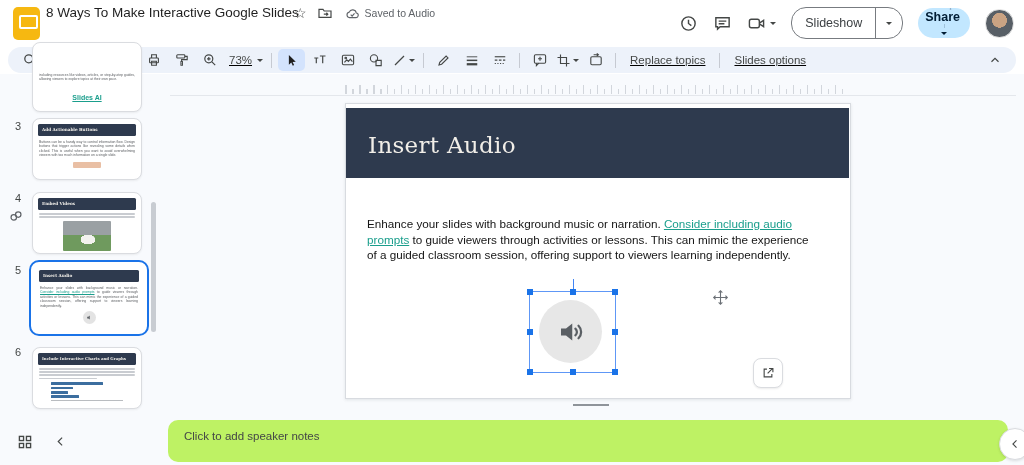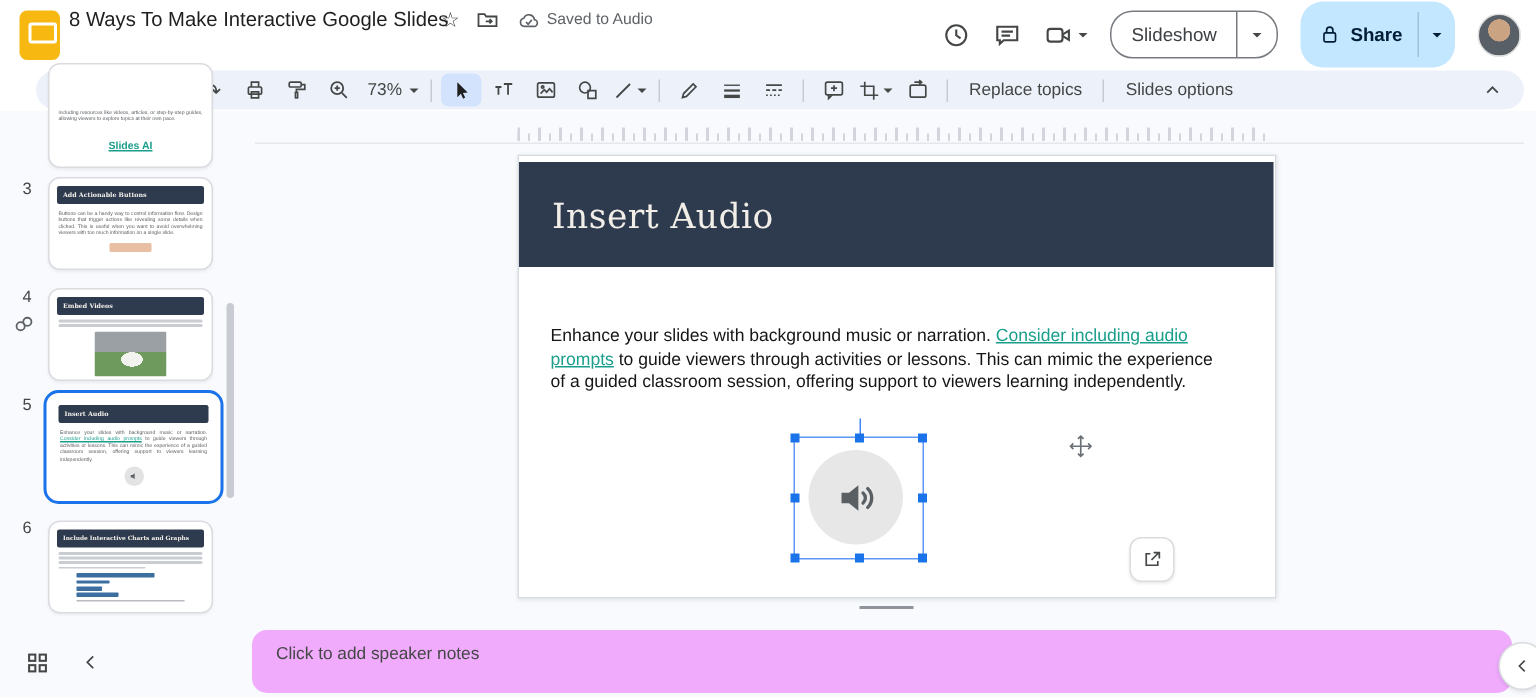--- a/index.html
+++ b/index.html
@@ -17,32 +17,32 @@
   .menubar{position:absolute;left:40px;top:24px;display:flex;}
   .menu-item{font-size:12px;color:#1f1f1f;padding:2px 8px;border-radius:9px;line-height:15px;cursor:default;}
   .top-right{position:absolute;right:10px;top:7px;height:32px;display:flex;align-items:center;gap:15px;justify-content:flex-end;}
   .icon-btn{display:flex;align-items:center;justify-content:center;color:#444746;}
   .caret{width:0;height:0;border:3.5px solid transparent;border-top-color:#444746;margin-top:4px;}
   .cam-group{display:flex;align-items:center;gap:4px;}
   .pill-btn{height:30px;border:1px solid #777b80;border-radius:15px;background:#fff;display:flex;align-items:center;overflow:hidden;}
   .pill-btn .lbl{padding:0 13px;font-size:12.5px;color:#3c4043;}
   .pill-btn .sep{width:1px;height:30px;background:#777b80;}
   .pill-btn .dd{width:26px;display:flex;justify-content:center;}
-  .share-btn{height:44px;border-radius:15px;background:#c2e7ff;display:flex;align-items:center;overflow:hidden;}
+  .share-btn{height:30px;border-radius:15px;background:#c2e7ff;display:flex;align-items:center;overflow:hidden;flex-direction:column;}
   .share-btn .lbl{font-size:12.5px;color:#001d35;font-weight:bold;padding:0 10px 0 7px;}
   .share-btn .lock{margin-left:13px;}
   .share-btn .sep{width:1px;height:30px;background:rgba(0,29,53,.18);}
   .share-btn .dd{width:24px;display:flex;justify-content:center;}
   .share-btn .caret{border-top-color:#001d35;}
   .avatar{width:27px;height:27px;border-radius:50%;
      background:radial-gradient(circle at 50% 38%,#caa383 0 34%,#585f66 35% 100%);
      border:1px solid #e0e0e0;}
   
-  .toolbar{position:absolute;top:47px;left:24px;right:8px;height:26px;background:#edf2fa;border-radius:13px;
-           display:flex;align-items:center;padding:0 8px;gap:1px;}
+  .toolbar{position:absolute;top:47px;left:8px;right:8px;height:26px;background:#edf2fa;border-radius:13px;
+           display:flex;align-items:center;padding:0 8px;gap:1px;text-decoration:underline;}
   .tbtn{height:22px;min-width:23px;border-radius:5px;display:flex;align-items:center;justify-content:center;
         gap:2px;color:#444746;padding:0 2px;}
   .tbtn.active{background:#d3e3fd;}
   .tglyph{font-size:14px;line-height:14px;color:#444746;}
   .tdiv{width:1px;height:15px;background:#c6cad2;margin:0 5px;flex:none;}
   .ttext{font-size:11.5px;color:#444746;padding:0 8px;white-space:nowrap;}
   .zoom-lbl{font-size:11.5px;color:#444746;padding:0 3px;}
   .collapse{margin-left:auto;}
   
   .canvas{position:absolute;top:74px;left:0;right:0;bottom:0;background:#f8fafd;}
@@ -98,21 +98,21 @@
   .ptrack{flex:1;height:2px;background:#c2c6ca;border-radius:1px;}
   .pdots{font-size:13px;color:#202124;line-height:13px;}
   .ext-btn{position:absolute;left:407px;top:254px;width:28px;height:28px;background:#fff;border:1px solid #dadce0;
            border-radius:8px;display:flex;align-items:center;justify-content:center;box-shadow:0 1px 2px rgba(0,0,0,.08);}
   .move-cursor{position:absolute;left:366px;top:185px;color:#6b7076;}
   .notes-handle{position:absolute;left:573px;top:330px;width:36px;height:2px;background:#8f949a;}
   
   .bottombar{position:absolute;left:0;right:0;bottom:0;height:46px;}
   .grid-btn{position:absolute;left:17px;top:15px;color:#444746;}
   .chev-btn{position:absolute;left:54px;top:16px;color:#444746;}
-  .notes-pill{position:absolute;left:168px;right:16px;top:1px;height:42px;background:#f0abfc;border-radius:10px;}
+  .notes-pill{position:absolute;left:168px;right:16px;top:1px;height:42px;background:#bef264;border-radius:10px;}
   .notes-text{position:absolute;left:16px;top:10px;font-size:11.5px;color:#444746;}
   .panel-toggle{position:absolute;right:-7px;bottom:5px;width:30px;height:30px;border-radius:50%;background:#fff;
       border:1px solid #dadce0;box-shadow:0 1px 3px rgba(0,0,0,.12);display:flex;align-items:center;justify-content:center;color:#444746;}
 </style>
 </head>
 <body>
 
 <div class="root">
 
   <div class="topbar">

